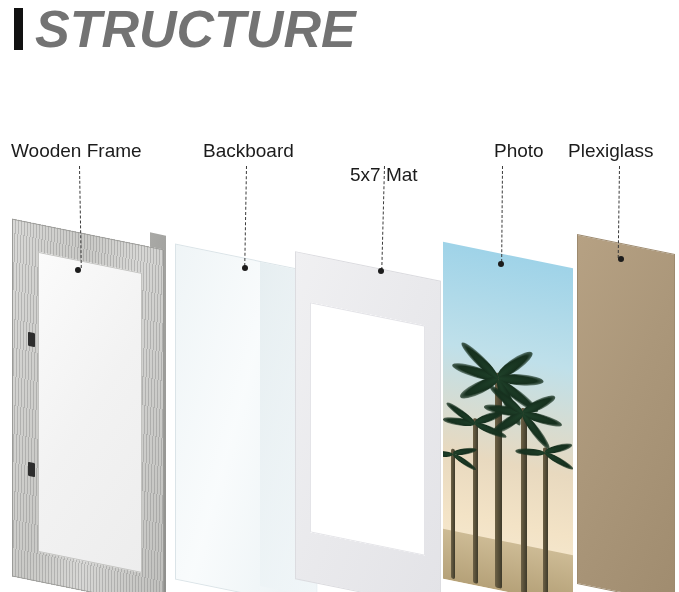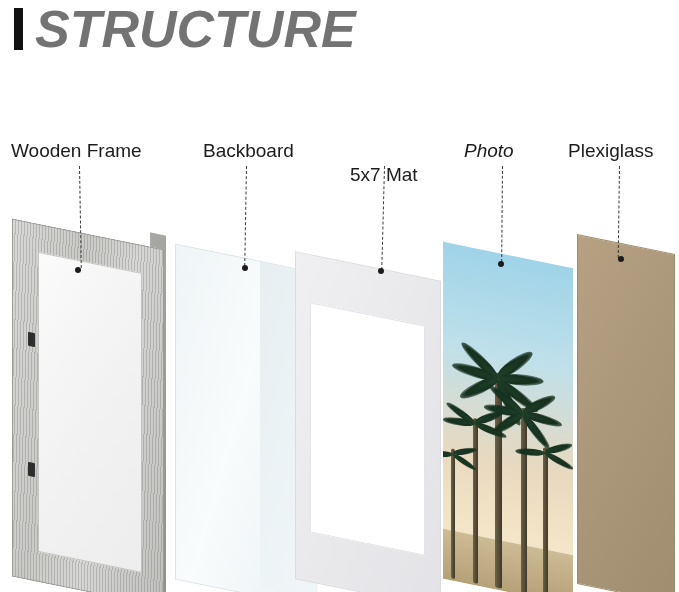--- a/index.html
+++ b/index.html
@@ -271,19 +271,19 @@
 <div class="dot" style="left:75px; top:267px;"></div>
 
 <div class="label" style="left:203px; top:142px;">Backboard</div>
 <div class="leader" style="left:246px; top:166px; height:100px; transform:rotate(1deg);"></div>
 <div class="dot" style="left:242px; top:265px;"></div>
 
 <div class="label" style="left:350px; top:142px;margin-top:24px;">5x7 Mat</div>
 <div class="leader" style="left:384px; top:166px; height:104px; transform:rotate(1.5deg);"></div>
 <div class="dot" style="left:378px; top:268px;"></div>
 
-<div class="label" style="left:464px; top:142px;font-style:italic;">Photo</div>
+<div class="label" style="left:494px; top:142px;">Photo</div>
 <div class="leader" style="left:502px; top:166px; height:96px; transform:rotate(0.5deg);"></div>
 <div class="dot" style="left:498px; top:261px;"></div>
 
 <div class="label" style="left:568px; top:142px;">Plexiglass</div>
 <div class="leader" style="left:619px; top:166px; height:92px; transform:rotate(0.8deg);"></div>
 <div class="dot" style="left:618px; top:256px;"></div>
 
 </body></html>

